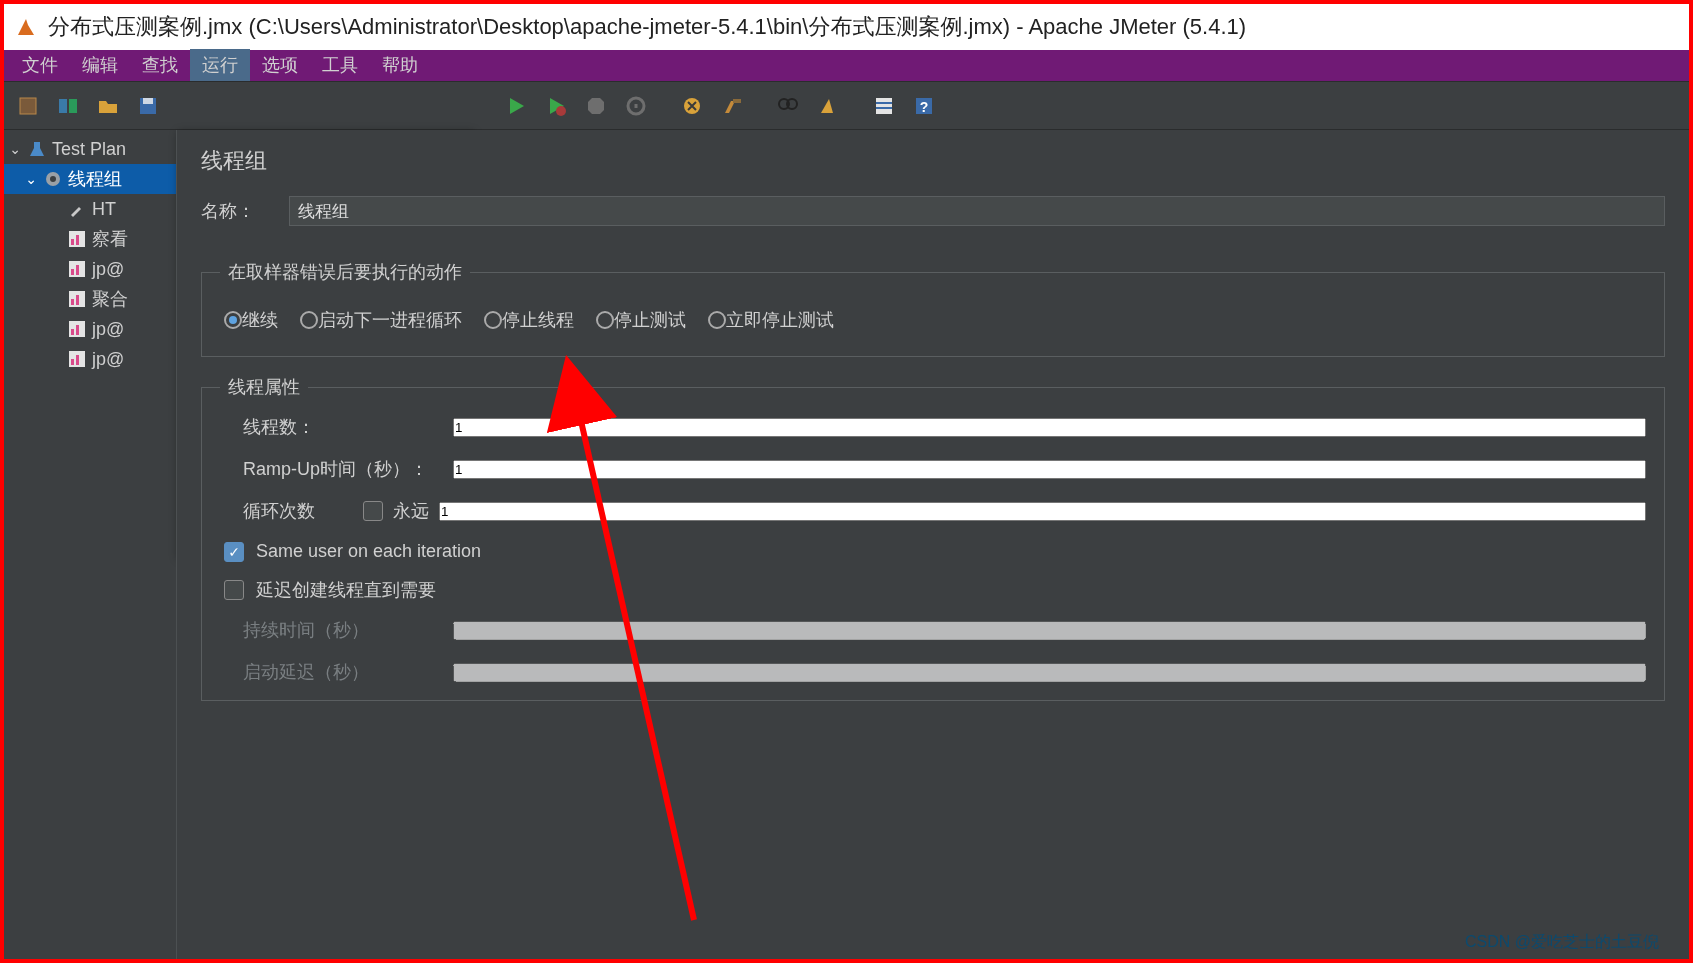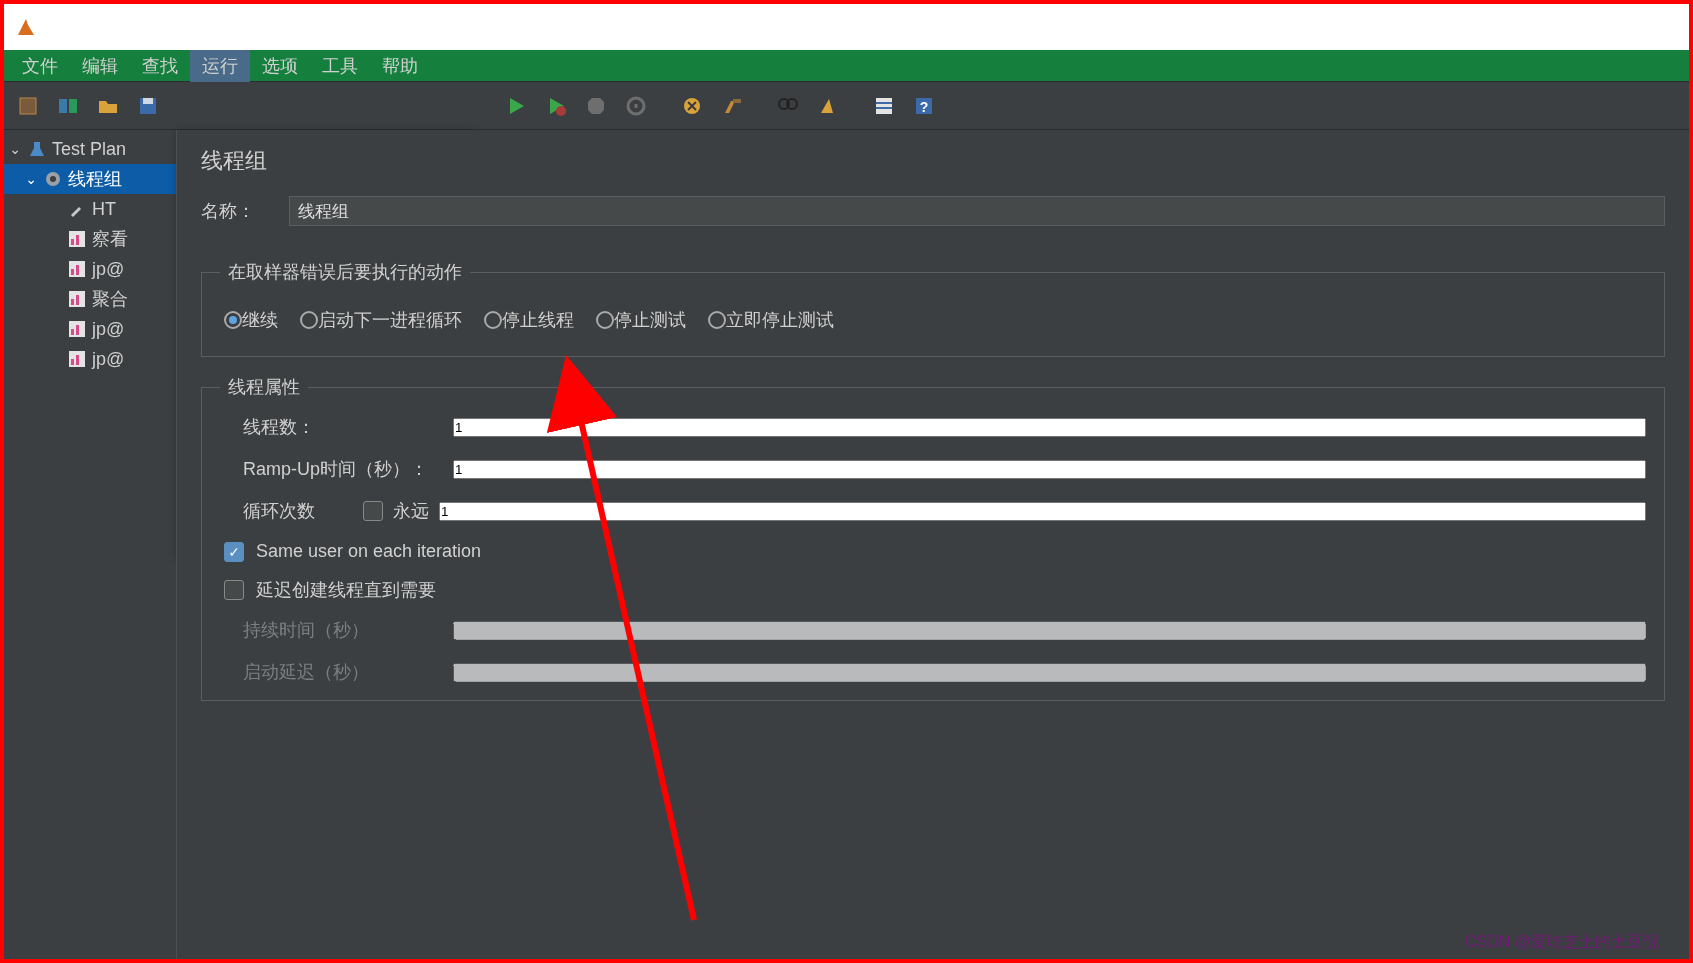--- a/index.html
+++ b/index.html
@@ -1,21 +1,21 @@
 <!DOCTYPE html>
 <html><head>
 <meta charset="utf-8">
 <style>
   * { box-sizing: border-box; margin: 0; padding: 0; font-family: "Microsoft YaHei", Arial, sans-serif; }
   body { background: #fff; width: 1693px; height: 963px; overflow: hidden; position: relative; }
   .frame { border: 4px solid #f00; width: 1693px; height: 963px; position: relative; }
   .titlebar { background: #fff; color: #222; height: 46px; display: flex; align-items: center; padding-left: 10px; font-size: 22px; }
   .feather-icon { width: 24px; height: 24px; margin-right: 10px; }
   .app { background: #3b3f41; height: calc(100% - 46px); display: flex; flex-direction: column; color: #d0d0d0; }
-  .menubar { height: 32px; background: #15803d; display: flex; align-items: center; font-size: 18px; gap: 0; padding-left: 6px; border-bottom:1px solid #2a2c2d;}
+  .menubar { height: 32px; background: #701a75; display: flex; align-items: flex-end; font-size: 18px; gap: 0; padding-left: 6px; border-bottom:1px solid #2a2c2d;}
   .menubar .mitem { padding: 4px 12px; cursor:pointer;}
   .menubar .mitem.active { background:#4a6a8a;}
   .toolbar { height: 48px; background:#3c3f41; display:flex; align-items:center; padding-left:8px; gap:8px; border-bottom:1px solid #2a2c2d;}
   .toolbar .tbtn { width:32px; height:32px; display:flex; align-items:center; justify-content:center;}
   .content { flex:1; display:flex; position:relative; }
   .tree { width: 172px; background:#3c3f41; padding-top:4px; font-size:18px;}
   .tree-row { display:flex; align-items:center; height:30px; padding-left:4px; white-space:nowrap; overflow:hidden;}
   .tree-row .exp { width:14px; text-align:center; font-size:14px;}
   .tree-row .ticon { width:22px; height:22px; margin:0 4px; display:flex; align-items:center; justify-content:center;}
   .tree-row.d1 { padding-left:20px;}
@@ -41,30 +41,31 @@
   .cb.checked::after{content:"✓";font-size:14px;}
   
   .dropdown { position:absolute; left:172px; top:0; width:296px; background:#46494b; border:1px solid #565a5c; box-shadow:2px 2px 8px rgba(0,0,0,.4); font-size:18px;}
   .dropdown .drow { height:30px; display:flex; align-items:center; padding:0 14px; justify-content:space-between; color:#cfcfcf;}
   .dropdown .drow.disabled{color:#7a7f82;}
   .dropdown .drow.sel{background:#1e64b4;color:#fff;}
   .dropdown .sep{height:1px;background:#5c6063;margin:2px 0;}
   .submenu { position:absolute; left:468px; top:152px; width:202px; background:#46494b; border:4px solid #f00; font-size:18px;}
   .submenu .srow{height:32px; display:flex; align-items:center; padding:0 14px;}
   .arrow-line { position:absolute; pointer-events:none;}
-  .watermark{position:absolute; right:30px; bottom:6px; color:#701a75; font-size:16px;}
+  .watermark{position:absolute; right:30px; bottom:6px; color:#0c4a6e; font-size:16px;}
 </style>
 </head>
 <body>
 
 <div class="frame">
   <div class="titlebar">
     <svg class="feather-icon" viewBox="0 0 24 24">
         <path d="M4 20 L12 4 L14 10 L20 20 Z" fill="#d96c1f"></path>
       </svg>
+    <span>分布式压测案例.jmx (C:\Users\Administrator\Desktop\apache-jmeter-5.4.1\bin\分布式压测案例.jmx) - Apache JMeter (5.4.1)</span>
   </div>
   <div class="app">
     <div class="menubar">
       <div class="mitem">文件</div>
       <div class="mitem">编辑</div>
       <div class="mitem">查找</div>
       <div class="mitem active">运行</div>
       <div class="mitem">选项</div>
       <div class="mitem">工具</div>
       <div class="mitem">帮助</div>

